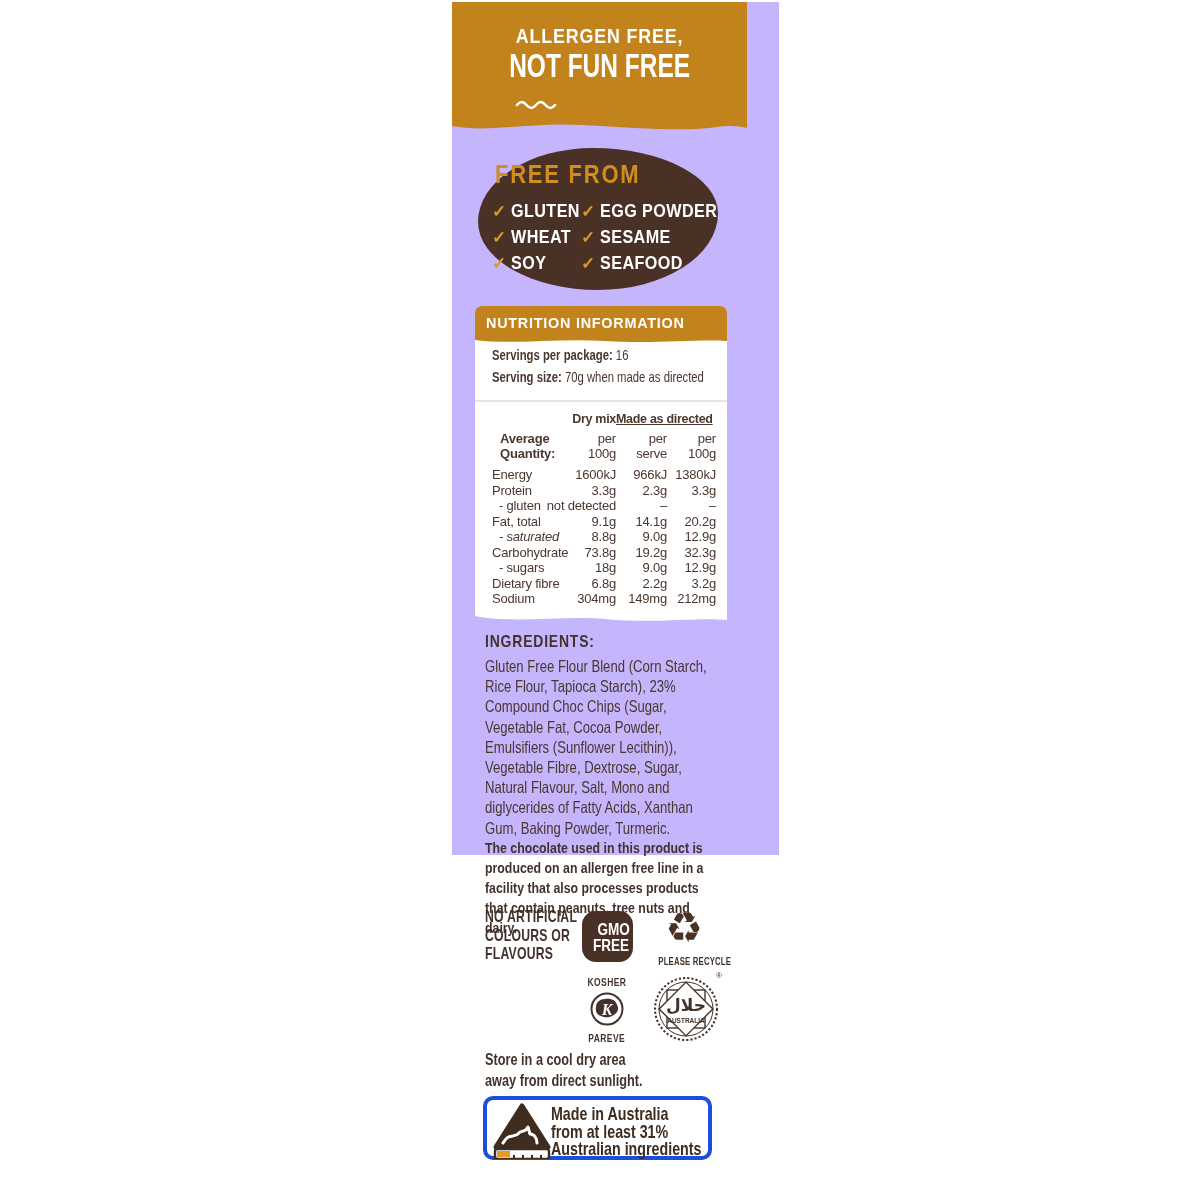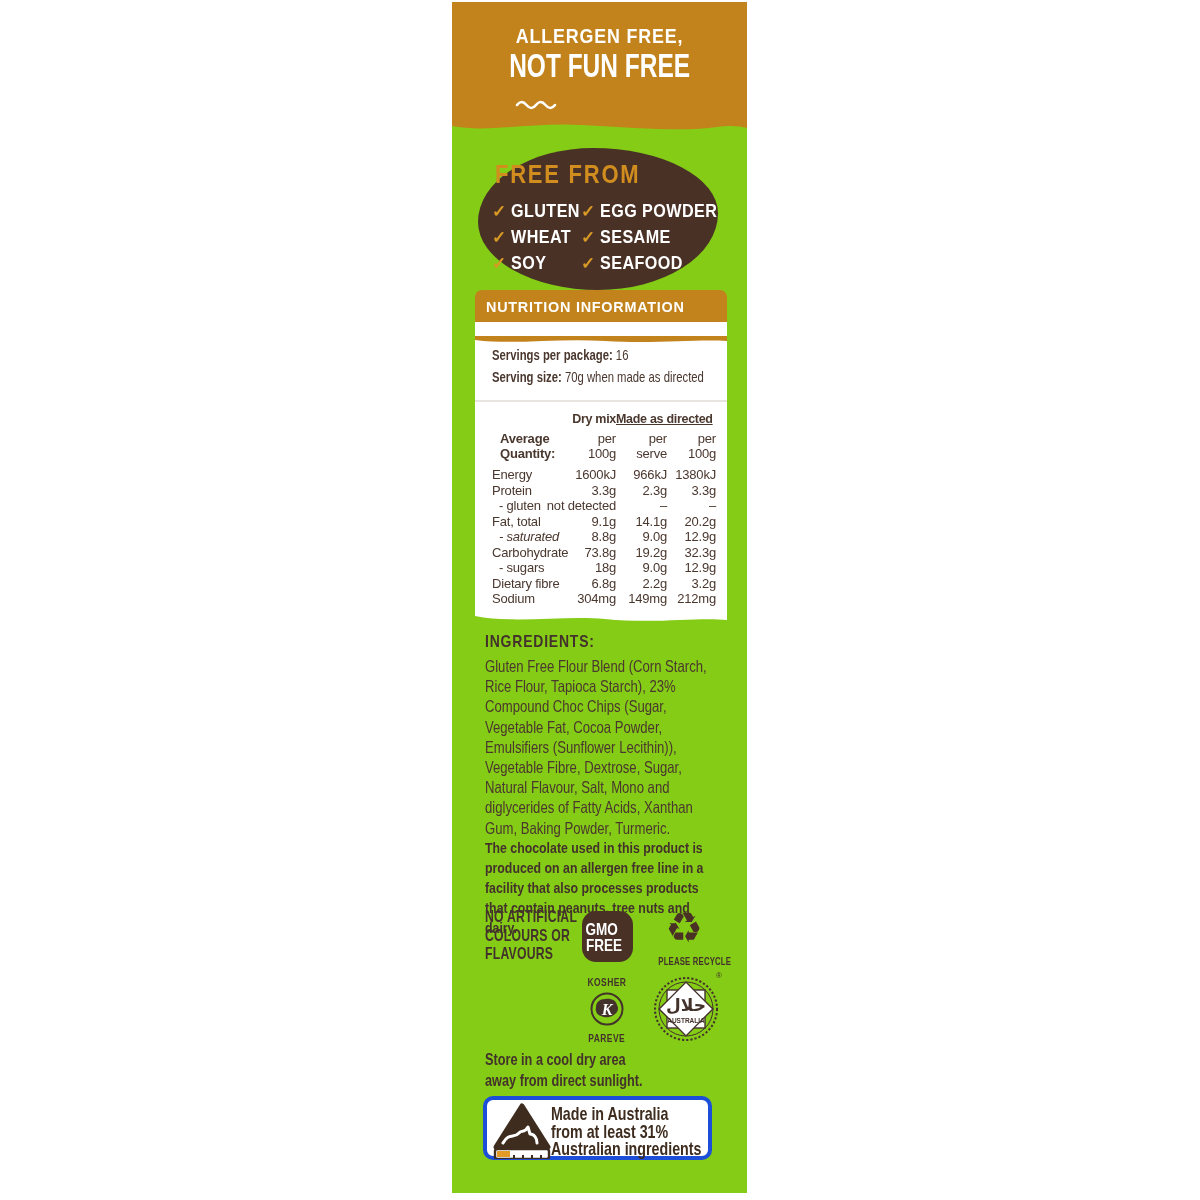--- a/index.html
+++ b/index.html
@@ -1,33 +1,33 @@
 <!DOCTYPE html>
 <html><head>
 <meta charset="utf-8">
 <style>
   html,body{margin:0;padding:0;}
   body{width:1200px;height:1200px;background:#ffffff;font-family:"Liberation Sans",sans-serif;position:relative;overflow:hidden;}
-  .panel{position:absolute;left:452px;top:2px;width:295px;height:1191px;background:#84cc16;}
+  .panel{position:absolute;left:452px;top:2px;width:295px;height:853px;background:#c4b5fd;padding-left:32px;}
   
   .hdr{position:absolute;left:0;top:0;width:295px;height:118px;background:#C3831C;}
   .hdr-wave{position:absolute;left:0;top:117px;width:295px;height:16px;display:block;}
   .hl1{position:absolute;left:0;top:22px;width:295px;text-align:center;color:#fff;font-weight:700;font-size:21px;letter-spacing:1px;}
   .hl1 span{display:inline-block;transform:scaleX(.85);}
   .hl2{position:absolute;left:0;top:44px;width:295px;text-align:center;color:#fff;font-weight:700;font-size:34px;}
   .hl2 span{display:inline-block;transform:scaleX(.72);}
   .squiggle{position:absolute;left:62px;top:96px;}
   
   .blob{position:absolute;left:26px;top:146px;width:240px;height:142px;background:#4A3126;border-radius:48% 52% 50% 50% / 52% 46% 54% 48%;}
   .ff-title{position:absolute;left:17px;top:12px;font-size:25px;font-weight:700;color:#D18E1F;letter-spacing:2px;transform:scaleX(.88);transform-origin:left top;white-space:nowrap;}
   .ff-item{position:absolute;display:flex;align-items:center;white-space:nowrap;}
   .chk{color:#D99A25;font-size:17px;font-weight:700;margin-right:5px;}
   .ff-label{color:#fff;font-size:19px;font-weight:700;letter-spacing:.5px;display:inline-block;transform:scaleX(.85);transform-origin:left center;}
   
-  .nut-hdr{position:absolute;left:23px;top:288px;width:252px;height:32px;background:#C3831C;border-radius:7px 7px 0 0;z-index:3;}
+  .nut-hdr{position:absolute;left:23px;top:304px;width:252px;height:32px;background:#C3831C;border-radius:7px 7px 0 0;z-index:3;}
   .nut-hdr span{display:inline-block;margin:8px 0 0 11px;color:#fff;font-size:15.5px;font-weight:700;letter-spacing:.8px;transform:scaleX(.93);transform-origin:left top;white-space:nowrap;}
   .nut-hdr-wave{position:absolute;left:23px;top:334px;width:252px;height:9px;z-index:3;display:block;}
   .nut-panel{position:absolute;left:23px;top:309px;width:252px;height:303px;background:#fff;border-radius:9px 9px 0 0;z-index:1;}
   .nut-panel-wave{position:absolute;left:23px;top:611px;width:252px;height:13px;z-index:1;display:block;}
   .serv{position:absolute;left:17px;width:290px;font-size:14.5px;color:#4A372E;transform:scaleX(.78);transform-origin:left top;white-space:nowrap;}
   .serv b{font-weight:700;}
   .divider{position:absolute;left:0;top:89px;width:252px;height:2px;background:#E8E4E0;}
   .ntable{position:absolute;left:17px;top:99px;width:224px;color:#4A372E;font-size:13px;letter-spacing:-.2px;}
   .nrow{display:flex;height:15.5px;line-height:15.5px;}
   .nA{width:124px;display:flex;justify-content:space-between;white-space:nowrap;}
@@ -38,21 +38,21 @@
   .avg{height:32px;margin:3px 0 4px 0;}
   .avg .two{line-height:15px;}
   .avg .lab{font-weight:700;margin-left:8px;}
   .tr{text-align:right;}
   
   .ing-title{position:absolute;left:33px;top:630px;font-size:17px;font-weight:700;letter-spacing:1px;color:#43322B;transform:scaleX(.82);transform-origin:left top;white-space:nowrap;}
   .ing-text{position:absolute;left:33px;top:654px;width:300px;font-size:16.5px;line-height:20.2px;color:#4A372E;transform:scaleX(.795);transform-origin:left top;}
   .choc-note{position:absolute;left:33px;top:836px;width:300px;font-size:15.5px;font-weight:700;line-height:20px;color:#43322B;transform:scaleX(.795);transform-origin:left top;}
   
   .b-noart{position:absolute;left:33px;top:906px;color:#43322B;font-size:17px;font-weight:700;line-height:18.5px;letter-spacing:.3px;transform:scaleX(.72);transform-origin:left top;white-space:nowrap;}
-  .b-gmo{position:absolute;left:130px;top:909px;width:51px;height:51px;background:#4A3126;border-radius:14px;display:flex;flex-direction:column;align-items:flex-start;justify-content:center;}
+  .b-gmo{position:absolute;left:130px;top:909px;width:51px;height:51px;background:#4A3126;border-radius:14px;display:flex;flex-direction:column;align-items:flex-end;justify-content:center;}
   .b-gmo span{color:#fff;font-weight:700;font-size:16.5px;line-height:16px;transform:scaleX(.82);}
   .b-recycle{position:absolute;left:196px;top:903px;width:72px;text-align:center;}
   .r-sym{display:block;font-family:"DejaVu Sans",sans-serif;font-size:42px;line-height:46px;color:#4A3126;}
   .r-lbl{display:inline-block;font-size:10px;font-weight:700;color:#43322B;letter-spacing:.2px;transform:scaleX(.78);white-space:nowrap;}
   .b-plant{position:absolute;left:30px;top:968px;width:100px;text-align:center;color:#43322B;}
   .b-plant .leafsvg{display:block;margin:0 auto;}
   .p-row{display:flex;align-items:center;justify-content:center;gap:4px;}
   .p-word{font-size:22px;font-weight:700;line-height:21px;display:inline-block;transform:scaleX(.66);white-space:nowrap;}
   .b-kosher{position:absolute;left:132px;top:970px;width:46px;text-align:center;color:#43322B;}
   .k-top,.k-bot{display:inline-block;font-size:10px;font-weight:700;letter-spacing:.5px;transform:scaleX(.85);}

